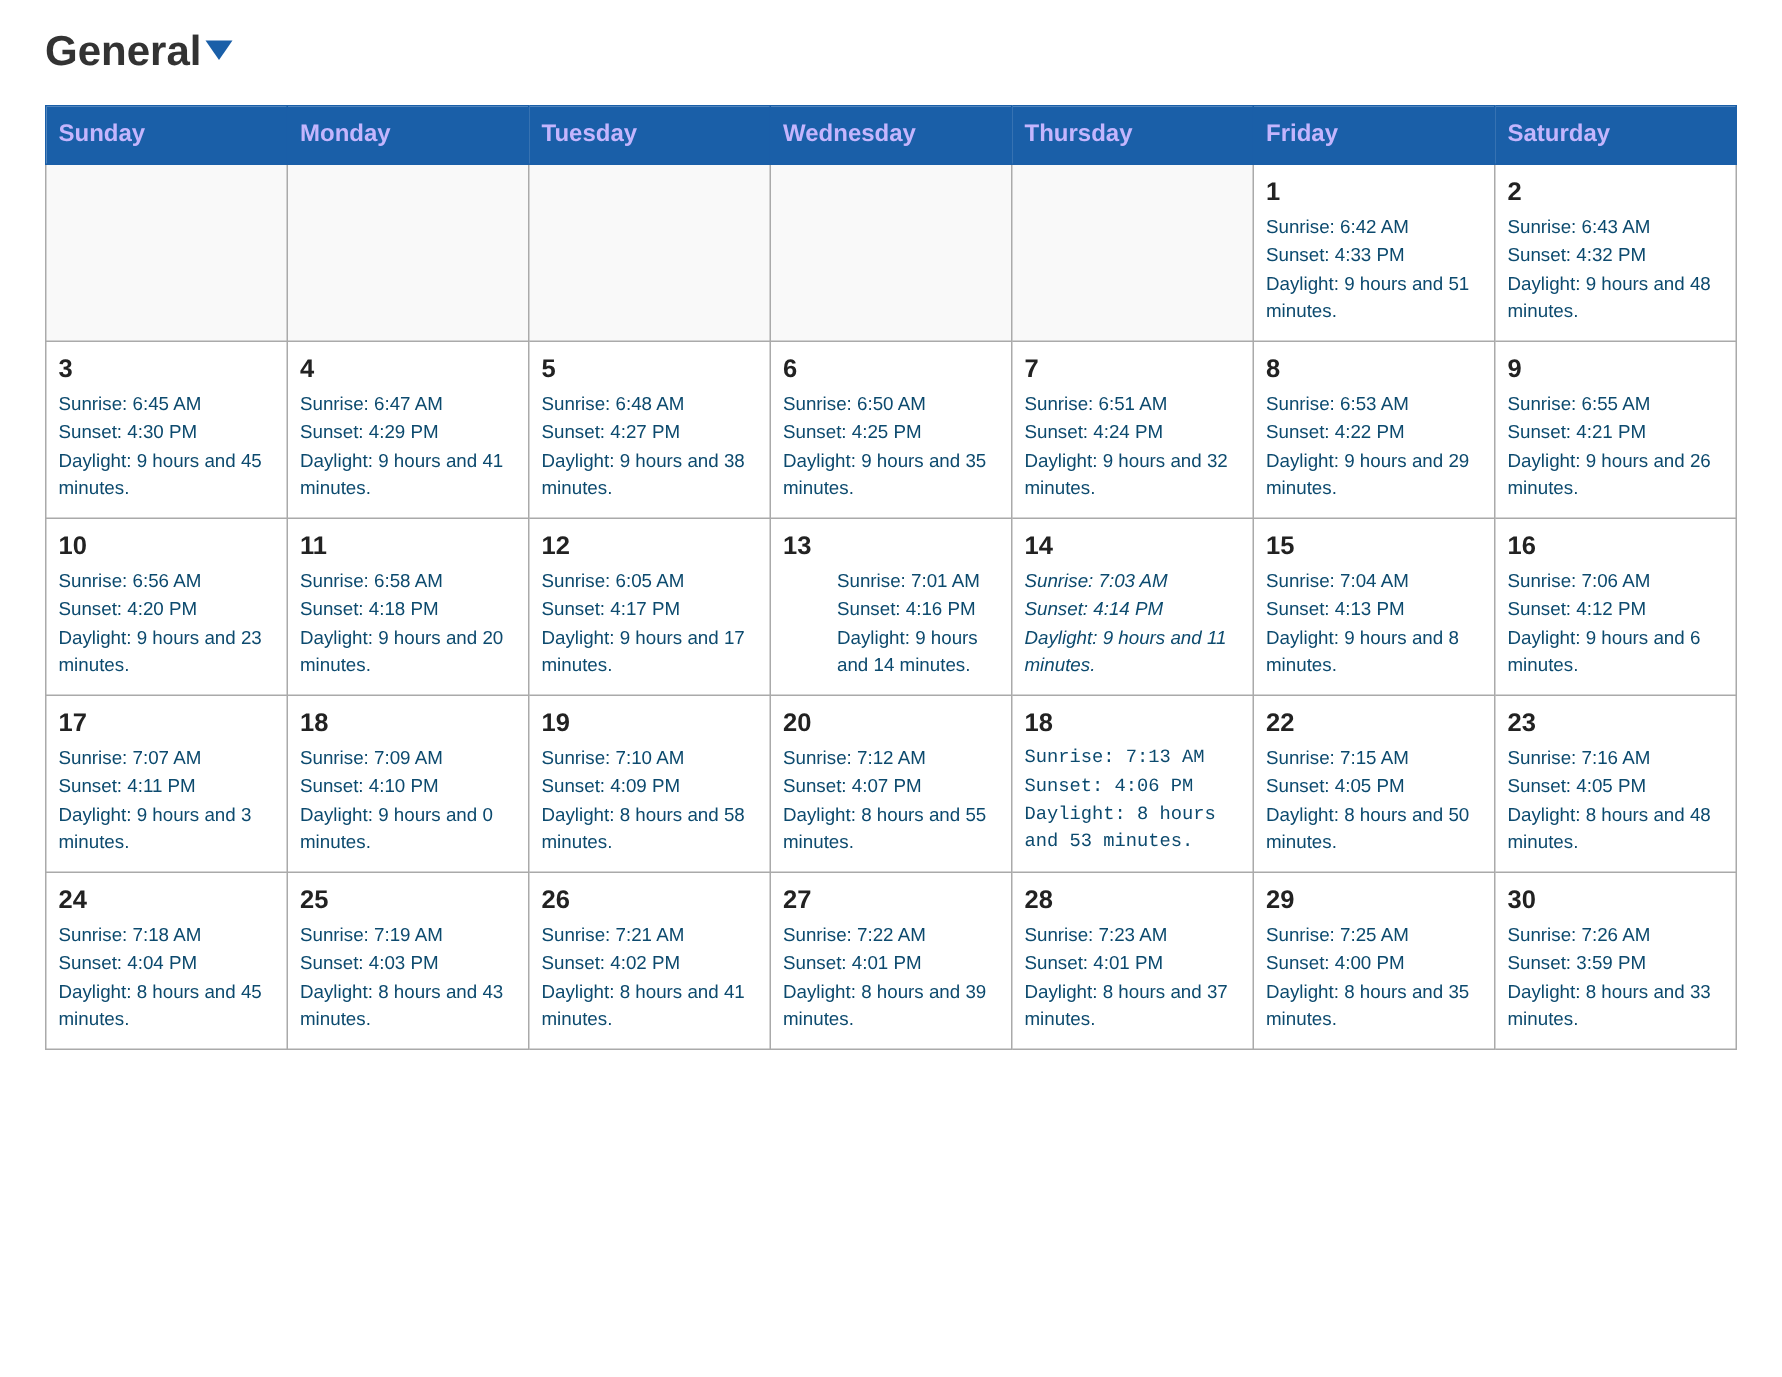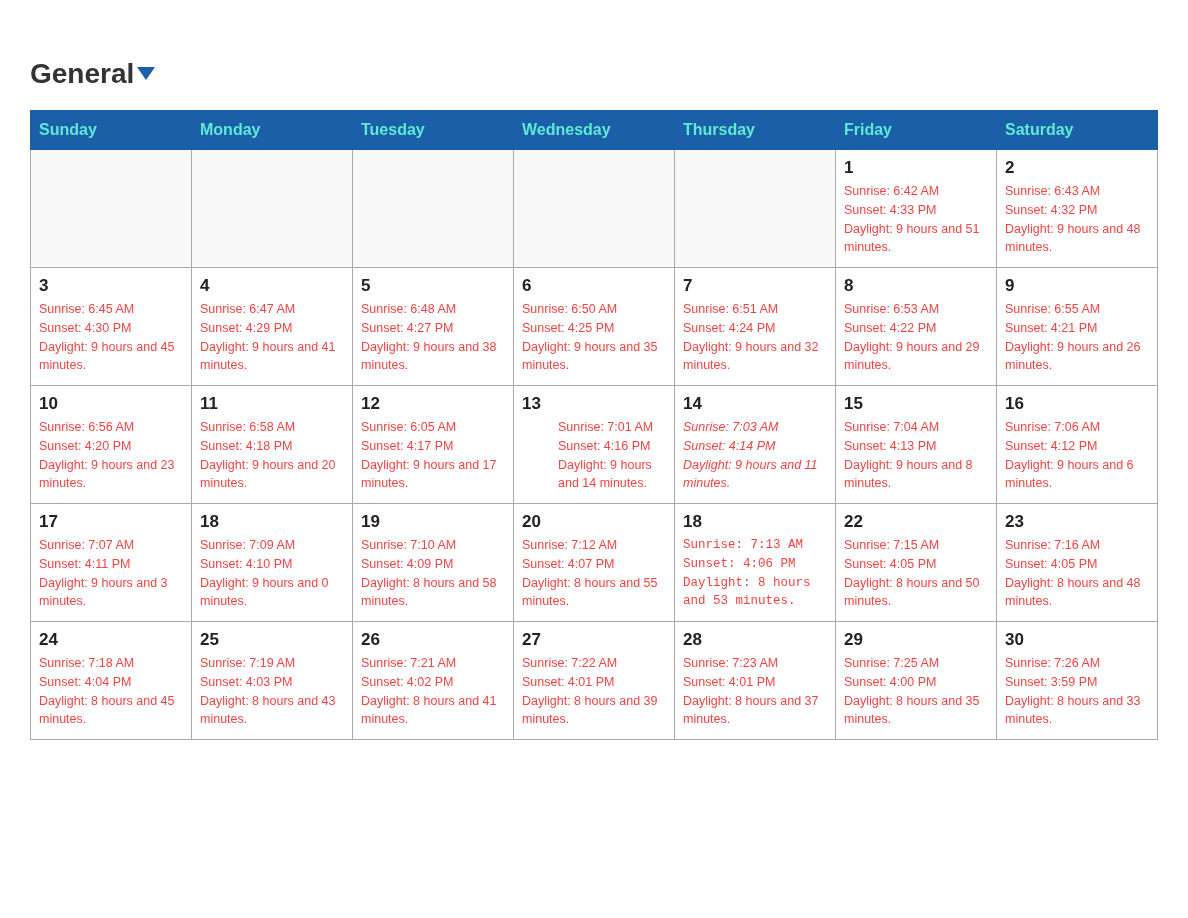--- a/index.html
+++ b/index.html
@@ -13,21 +13,20 @@
     .header {
       display: flex;
       justify-content: space-between;
       align-items: flex-start;
       margin-bottom: 20px;
     }
     .logo {
       display: flex;
       flex-direction: column;
       align-items: flex-start;
-      margin-top: 40px;
     }
     .logo-text {
       font-size: 28px;
       font-weight: bold;
       color: #333;
       line-height: 1;
     }
     .logo-text span {
       color: #1a5fa8;
     }
@@ -51,21 +50,21 @@
       color: #444;
       margin-top: 4px;
     }
     .calendar {
       width: 100%;
       border-collapse: collapse;
       border: 1px solid #999;
     }
     .calendar thead tr th {
       background-color: #1a5fa8;
-      color: #5eead4;
+      color: #c4b5fd;
       font-size: 16px;
       font-weight: bold;
       padding: 10px 8px;
       text-align: left;
       border: 1px solid #1a5fa8;
     }
     .calendar tbody tr td {
       vertical-align: top;
       border: 1px solid #aaa;
       padding: 8px 8px 10px 8px;
@@ -74,21 +73,21 @@
     }
     .day-number {
       font-size: 17px;
       font-weight: bold;
       color: #222;
       margin-bottom: 4px;
       display: block;
     }
     .day-info {
       font-size: 12.5px;
-      color: #ef4444;
+      color: #0c4a6e;
       line-height: 1.5;
     }
     .empty-cell {
       background: #f9f9f9;
     }
     tbody tr td {
       border-top: 2px solid #1a5fa8;
     }
   </style>
 </head>

